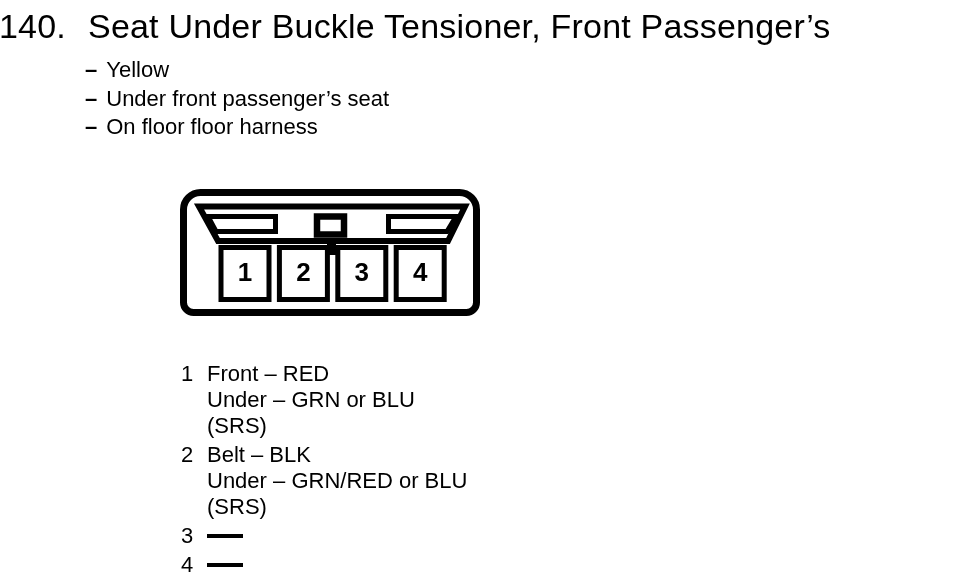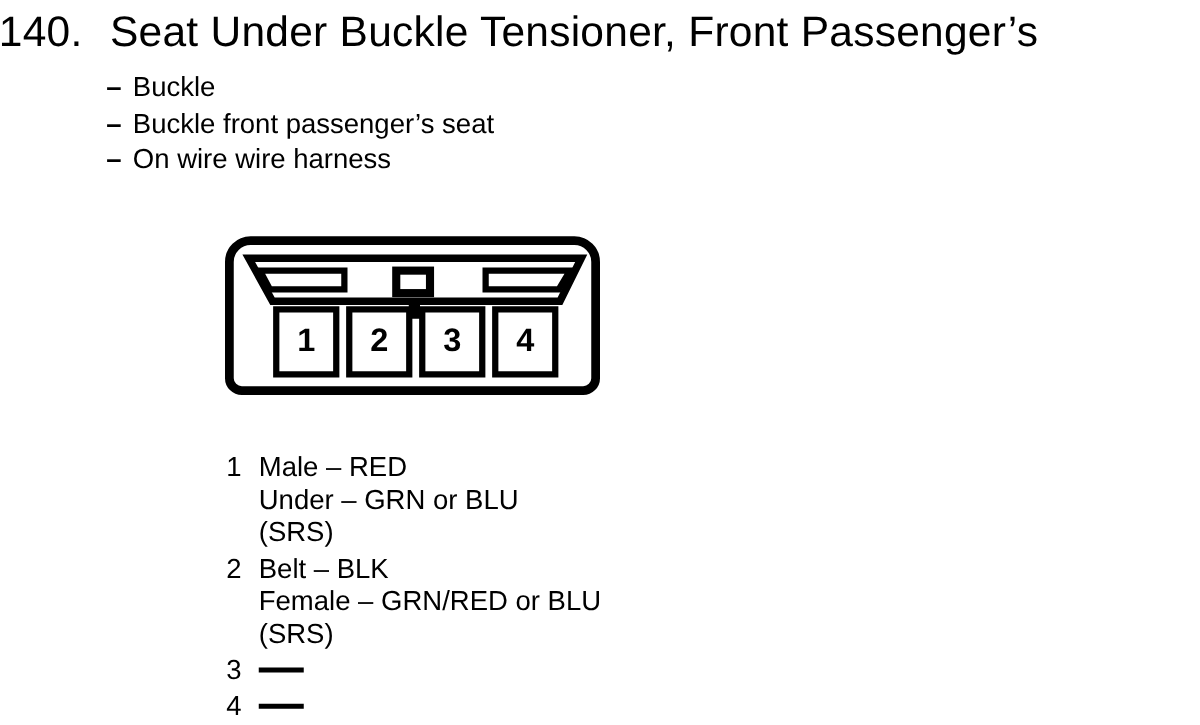--- a/index.html
+++ b/index.html
@@ -96,29 +96,29 @@
 <body>
 
 <div class="title-row">
   <span class="title-number">140.</span>
   <span class="title-text">Seat Under Buckle Tensioner, Front Passenger’s</span>
 </div>
 
 <div class="bullets">
     <div class="bullet">
       <span class="bullet-dash">–</span>
-      <span>Buckle</span>
+      <span>Yellow</span>
     </div>
     <div class="bullet">
       <span class="bullet-dash">–</span>
-      <span>Buckle front passenger’s seat</span>
+      <span>Under front passenger’s seat</span>
     </div>
     <div class="bullet">
       <span class="bullet-dash">–</span>
-      <span>On wire wire harness</span>
+      <span>On floor floor harness</span>
     </div>
   </div>
 
 <div class="connector-wrap">
   <svg width="308" height="134" viewBox="0 0 308 134" xmlns="http://www.w3.org/2000/svg">
 
     <path d="M 24.5 6.5 H 283.5 A 17 17 0 0 1 300.5 23.5 V 116.5 A 10 10 0 0 1 290.5 126.5 H 17.5 A 10 10 0 0 1 7.5 116.5 V 23.5 A 17 17 0 0 1 24.5 6.5 Z" fill="#ffffff" stroke="#000000" stroke-width="7"></path>
 
     <path d="M 23 20.5 L 289 20.5 L 272 55 L 42 55 Z" fill="none" stroke="#000000" stroke-width="6"></path>
 
@@ -139,30 +139,30 @@
     <text class="pin-num" x="127.4" y="95" text-anchor="middle">2</text>
     <text class="pin-num" x="185.8" y="95" text-anchor="middle">3</text>
     <text class="pin-num" x="244.2" y="95" text-anchor="middle">4</text>
   </svg>
 </div>
 
 <div class="legend">
     <div class="legend-entry">
       <span>1</span>
       <div>
-        <div>Male – RED</div>
+        <div>Front – RED</div>
         <div>Under – GRN or BLU</div>
         <div>(SRS)</div>
       </div>
     </div>
     <div class="legend-entry">
       <span>2</span>
       <div>
         <div>Belt – BLK</div>
-        <div>Female – GRN/RED or BLU</div>
+        <div>Under – GRN/RED or BLU</div>
         <div>(SRS)</div>
       </div>
     </div>
     <div class="legend-entry">
       <span>3</span>
       <div>
         <div><span class="dash-bar"></span></div>
       </div>
     </div>
     <div class="legend-entry">

